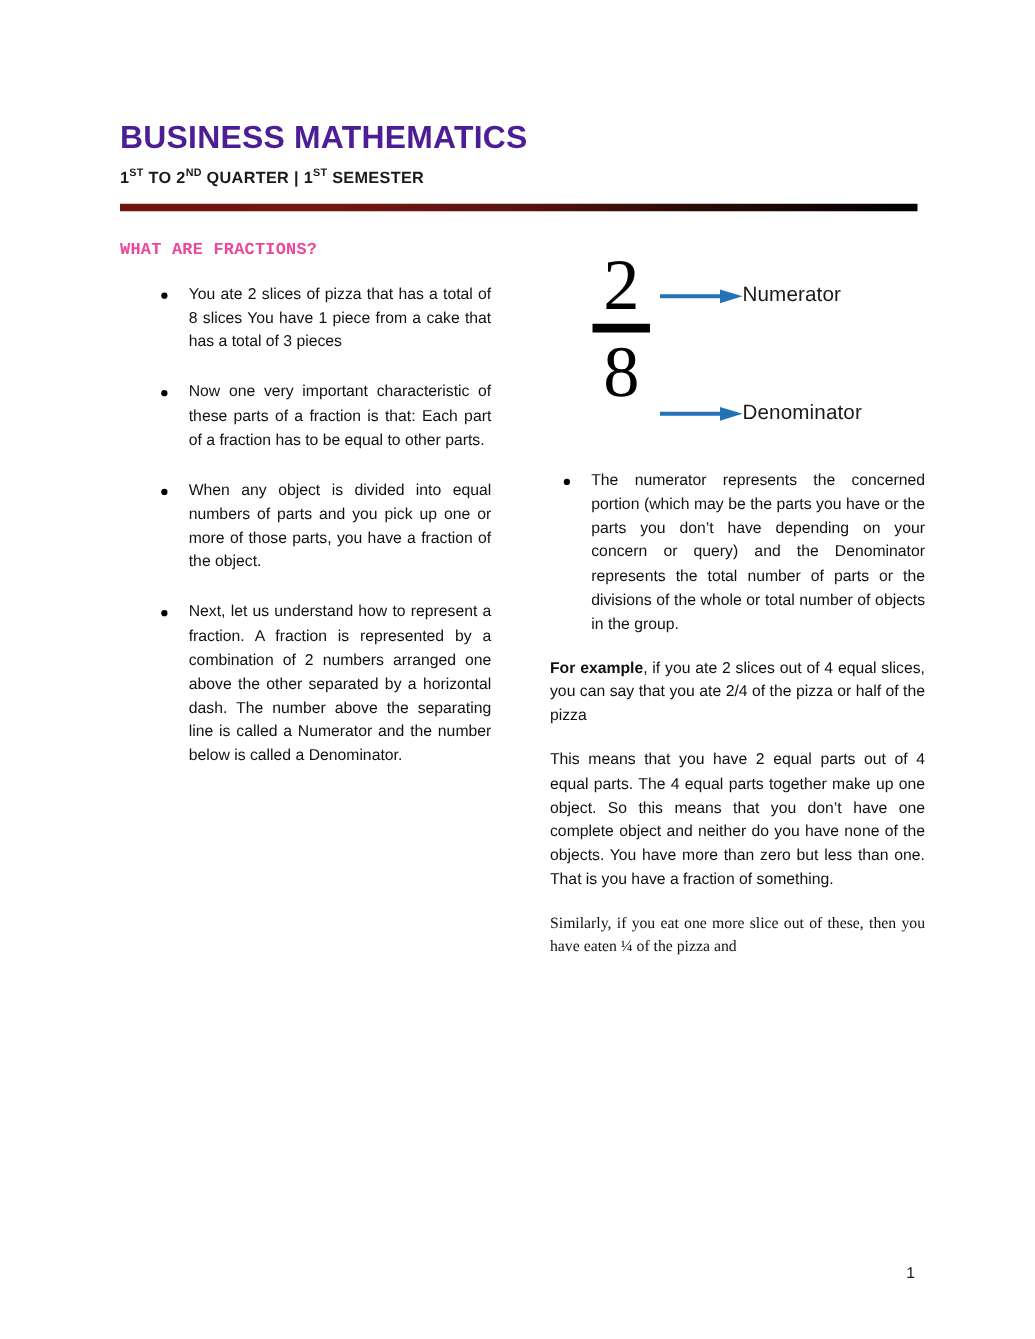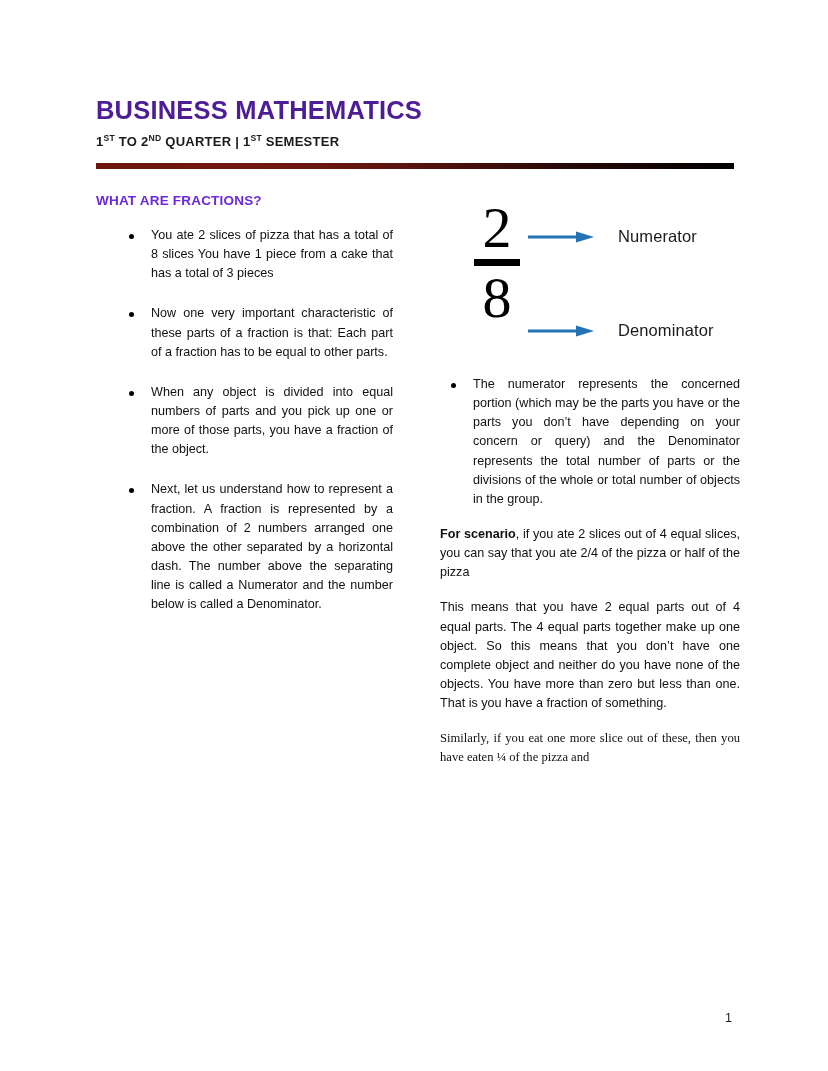--- a/index.html
+++ b/index.html
@@ -56,21 +56,22 @@
   }
 
   
   .section-heading {
     position: absolute;
     left: 96px;
     top: 193px;
     font-size: 13.5px;
     font-weight: bold;
     letter-spacing: 0.2px;
-    color: #6d28d9;
+    color: #ec4899;
+    font-family: Liberation Mono, monospace;
   }
 
   
   .col-left {
     position: absolute;
     left: 118px;
     top: 226px;
     width: 275px;
   }
   .col-right {
@@ -134,21 +135,21 @@
   }
   .frac-den {
     font-size: 58px;
     line-height: 0.95;
   }
 
   .arrow-row {
     position: absolute;
     display: flex;
     align-items: center;
-    gap: 24px;
+    gap: 0;
   }
   .arrow-row.top  { left: 88px; top: 27px; }
   .arrow-row.bot  { left: 88px; top: 121px; }
 
   .arrow {
     position: relative;
     width: 66px;
     height: 14px;
     flex: 0 0 auto;
   }
@@ -233,21 +234,21 @@
           </svg>
         </span>
         <span class="arrow-label">Denominator</span>
       </div>
     </div>
 
     <ul class="bullets right-bullets">
       <li>The numerator represents the concerned portion (which may be the parts you have or the parts you don’t have depending on your concern or query) and the Denominator represents the total number of parts or the divisions of the whole or total number of objects in the group.</li>
     </ul>
 
-    <p class="para" style="margin-top:16px;"><b>For scenario</b><span>, if you ate  2 slices out of 4 equal slices, you can say that you ate 2/4 of the pizza or half of the pizza</span></p>
+    <p class="para" style="margin-top:16px;"><b>For example</b><span>, if you ate  2 slices out of 4 equal slices, you can say that you ate 2/4 of the pizza or half of the pizza</span></p>
 
     <p class="para">This means that you have 2 equal parts out of 4 equal parts. The 4 equal parts together make up one object. So this means that you don’t have one complete object and neither do you have none of the objects. You have more than zero but less than one. That is you have a fraction of something.</p>
 
     <p class="para tight">Similarly, if you eat one more slice out of these, then you have eaten ¼ of the pizza and</p>
   </div>
 
   <div class="page-number">1</div>
 
 </div>
 

